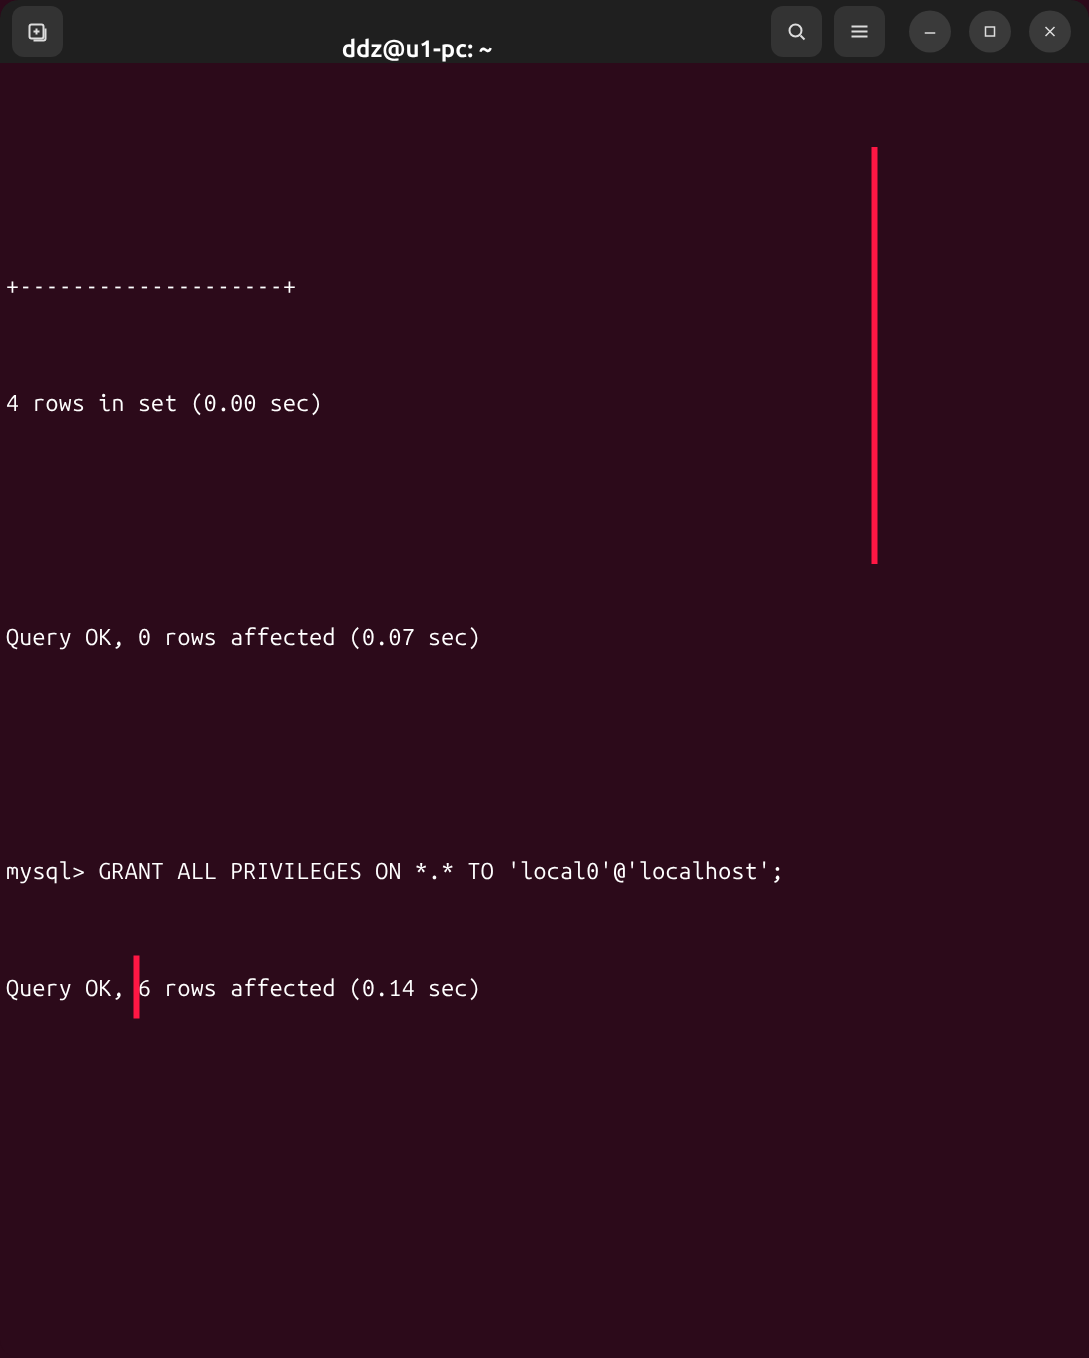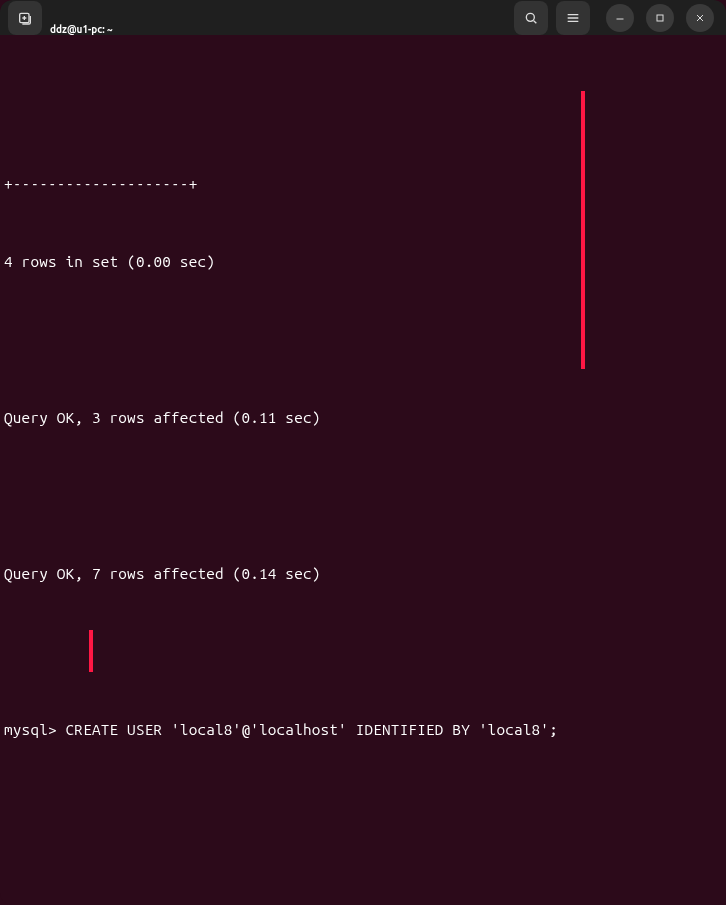--- a/index.html
+++ b/index.html
@@ -47,23 +47,23 @@
       border-radius: 50%;
       display: flex;
       align-items: center;
       justify-content: center;
       background: #3a3a3a;
       color: #ddd;
     }
     .win-btn svg { width: 12px; height: 12px; }
     .title {
       flex: 1;
-      text-align: left;
+      text-align: center;
       font-family: 'Ubuntu', sans-serif;
-      font-size: 10px;
+      font-size: 16px;
       font-weight: bold;
       color: #ffffff;
       margin-top: 24px;
     }
     .win-btns { display: flex; gap: 12px; margin-left: 8px; margin-right: 4px; }
     .terminal {
       flex: 1;
       background: #2c0a1a;
       padding: 6px 2px 2px 4px;
       line-height: 26px;
@@ -123,25 +123,25 @@
     </div>
   </div>
 
   <div class="terminal">
     <div class="hl-bar bar1"></div>
     <div class="hl-bar bar2"></div>
 
     <div class="line">+--------------------+</div>
     <div class="line">4 rows in set (0.00 sec)</div>
     <div class="line"></div>
-    <div class="line">Query OK, 3 rows affected (0.11 sec)</div>
+    <div class="line">Query OK, 0 rows affected (0.07 sec)</div>
     <div class="line"></div>
-    <div class="line">Query OK, 7 rows affected (0.14 sec)</div>
+    <div class="line">mysql&gt; GRANT ALL PRIVILEGES ON *.* TO 'local0'@'localhost';</div>
+    <div class="line">Query OK, 6 rows affected (0.14 sec)</div>
     <div class="line"></div>
-    <div class="line">mysql&gt; CREATE USER 'local8'@'localhost' IDENTIFIED BY 'local8';</div>
     
     
     
     
     
     
     
     
     
     

